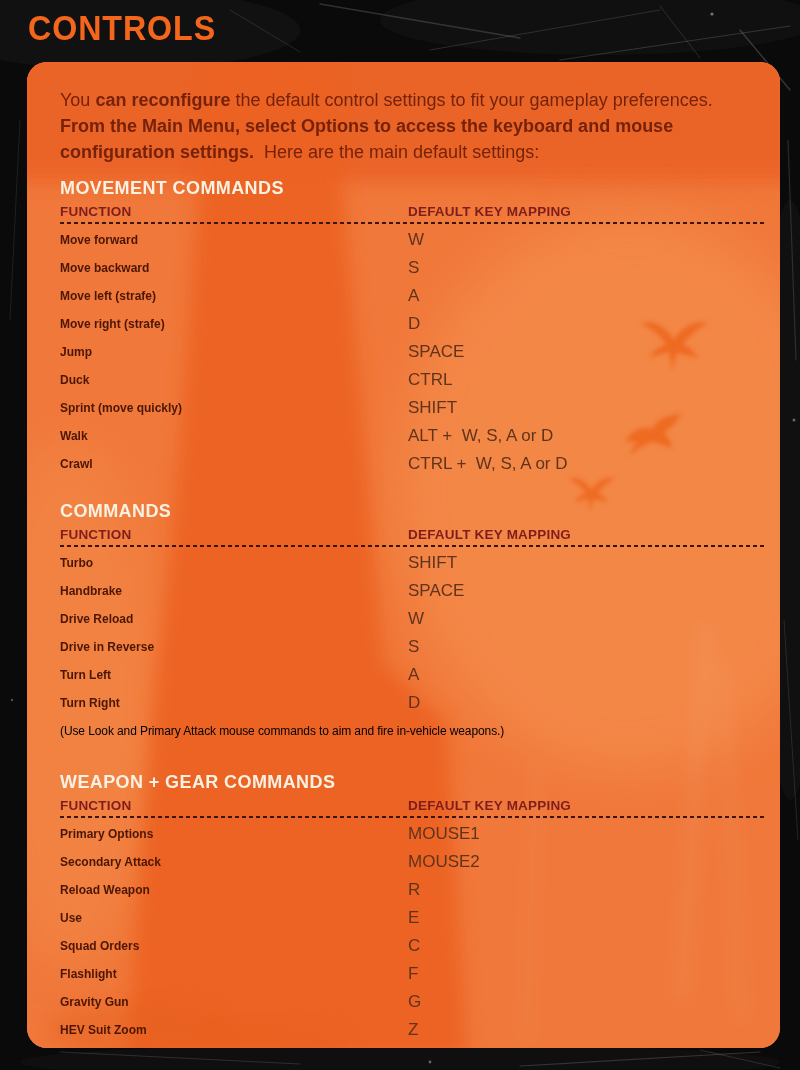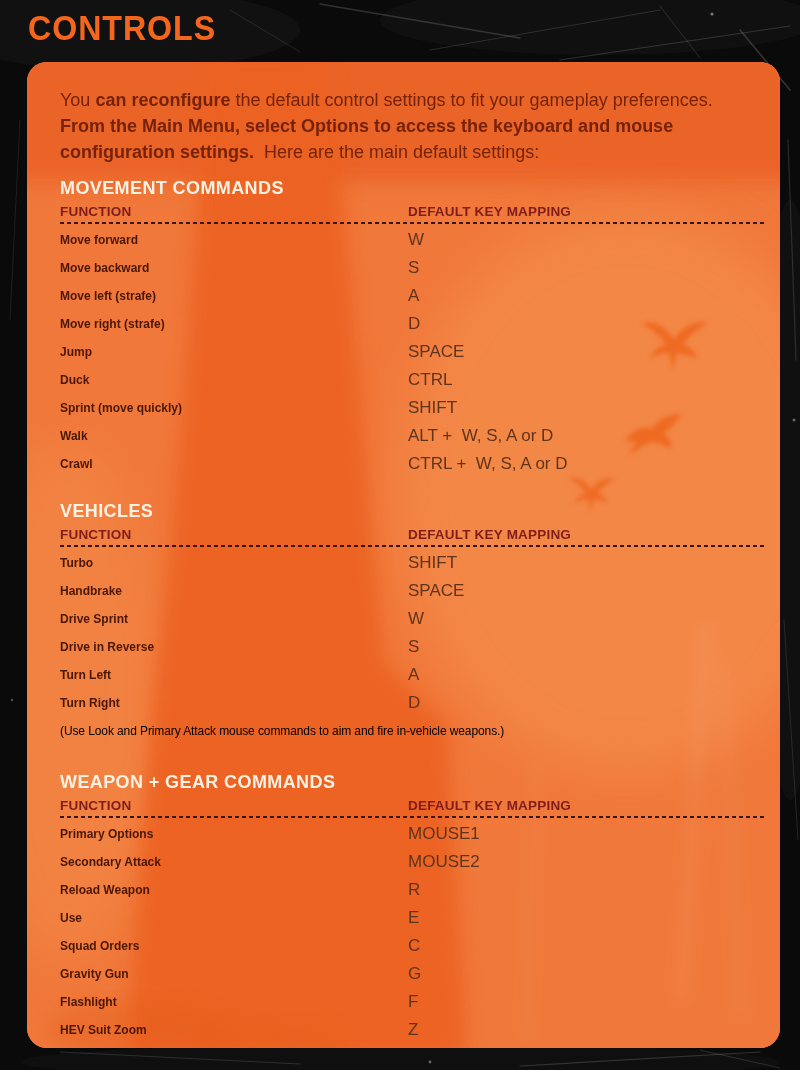--- a/index.html
+++ b/index.html
@@ -156,37 +156,37 @@
             <span class="key">ALT +  W, S, A or D</span>
           </div>
         <div class="row">
             <span class="fn">Crawl</span>
             <span class="key">CTRL +  W, S, A or D</span>
           </div>
       </div>
     </section>
 
     <section class="sec2">
-      <h2 class="section-heading">VEHICLES</h2>
+      <h2 class="section-heading">COMMANDS</h2>
       <div class="col-headers">
         <span class="col-fn">FUNCTION</span>
         <span>DEFAULT KEY MAPPING</span>
       </div>
       <div class="divider"></div>
       <div class="rows">
         <div class="row">
             <span class="fn">Turbo</span>
             <span class="key">SHIFT</span>
           </div>
         <div class="row">
             <span class="fn">Handbrake</span>
             <span class="key">SPACE</span>
           </div>
         <div class="row">
-            <span class="fn">Drive Sprint</span>
+            <span class="fn">Drive Reload</span>
             <span class="key">W</span>
           </div>
         <div class="row">
             <span class="fn">Drive in Reverse</span>
             <span class="key">S</span>
           </div>
         <div class="row">
             <span class="fn">Turn Left</span>
             <span class="key">A</span>
           </div>
@@ -220,28 +220,28 @@
           </div>
         <div class="row">
             <span class="fn">Use</span>
             <span class="key">E</span>
           </div>
         <div class="row">
             <span class="fn">Squad Orders</span>
             <span class="key">C</span>
           </div>
         <div class="row">
+            <span class="fn">Flashlight</span>
+            <span class="key">F</span>
+          </div>
+        <div class="row">
             <span class="fn">Gravity Gun</span>
             <span class="key">G</span>
           </div>
         <div class="row">
-            <span class="fn">Flashlight</span>
-            <span class="key">F</span>
-          </div>
-        <div class="row">
             <span class="fn">HEV Suit Zoom</span>
             <span class="key">Z</span>
           </div>
       </div>
     </section>
 
   </div>
 </div>
 
 </body></html>

